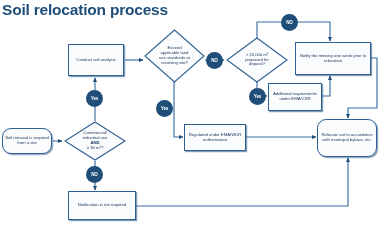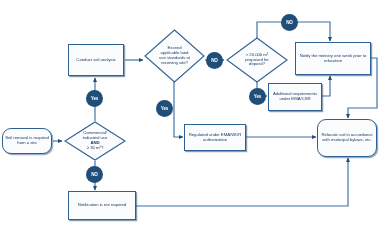--- a/index.html
+++ b/index.html
@@ -80,20 +80,21 @@
     box-sizing:border-box;
   }
 
   .bold-line{font-weight:bold;}
 </style>
 </head>
 <body>
 
 <div id="stage">
 
+  <div id="title">Soil relocation process</div>
 
   <svg id="wires" viewBox="0 0 382 232" preserveAspectRatio="none">
     <defs>
       <marker id="ah" markerWidth="5" markerHeight="5" refX="4.0" refY="2.0" orient="auto" markerUnits="userSpaceOnUse">
         <path d="M0,0 L4.4,2.0 L0,4.0 z" fill="#1f4e79"></path>
       </marker>
     </defs>
     <g stroke="#3c6fa4" stroke-width="1.15" fill="none">
 
       <path d="M53,141 L62,141" marker-end="url(#ah)"></path>

